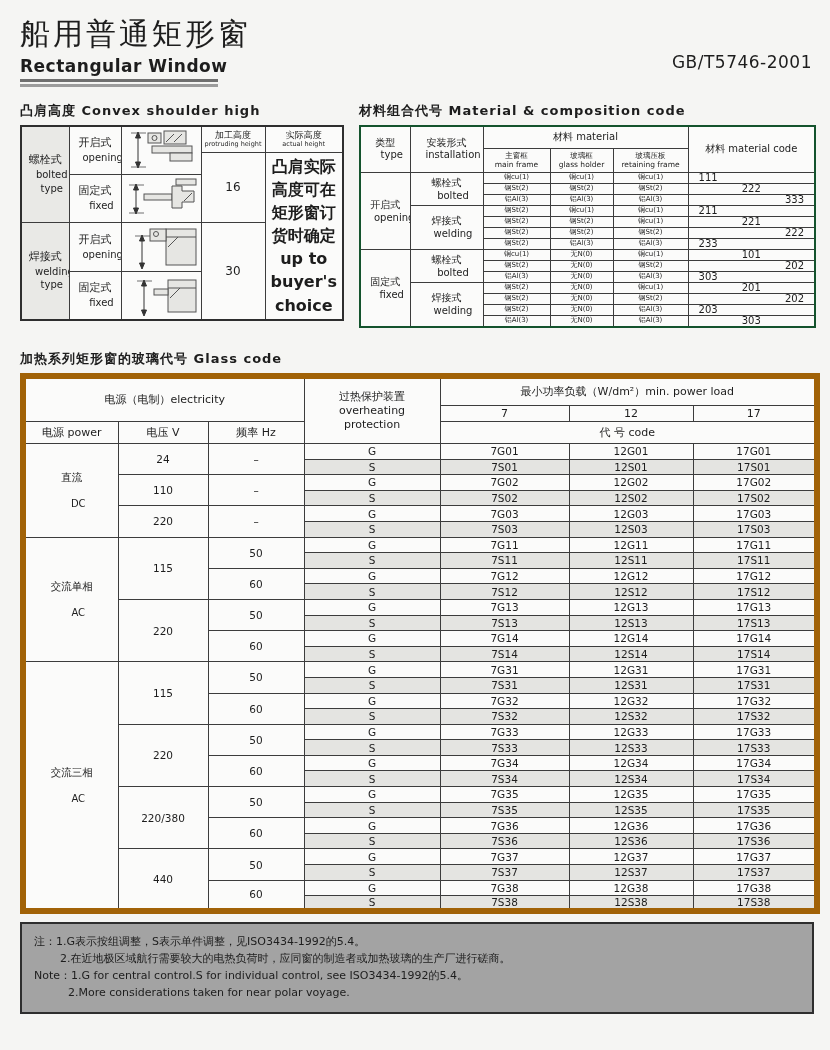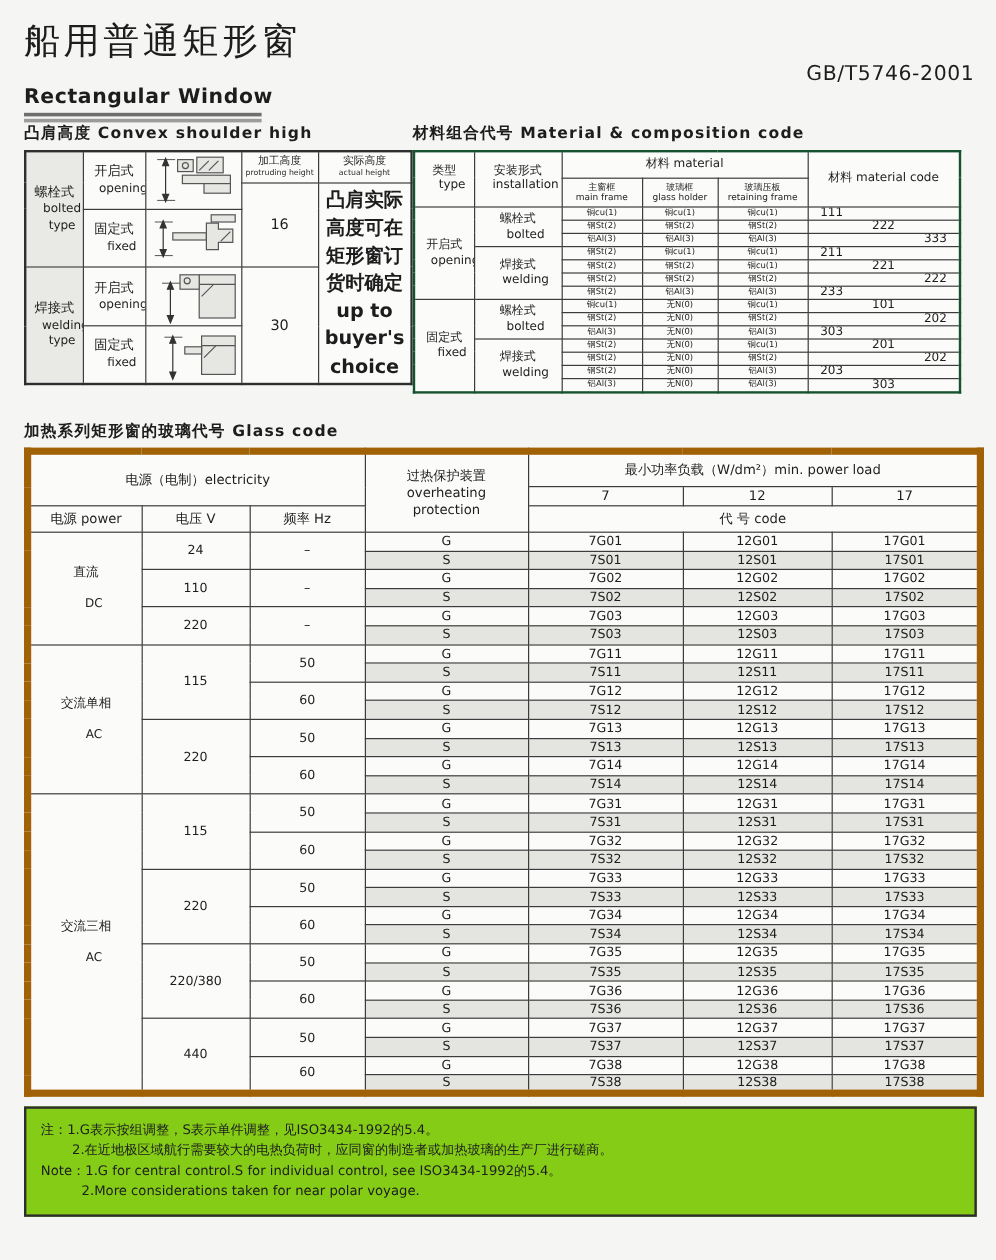--- a/index.html
+++ b/index.html
@@ -4,33 +4,33 @@
 <style>
   * { margin:0; padding:0; box-sizing:border-box; }
   html,body { background:#d9d9d7; }
   body { font-family:"DejaVu Sans","Liberation Sans",sans-serif; color:#1d1d1d; }
   .page { width:830px; height:1050px; background:#f5f5f3; margin:0 auto; position:relative;
           padding:14px 18px 0 20px; overflow:hidden; }
 
   
   .hdr { position:relative; height:64px; margin-bottom:24px; }
   .hdr .t-zh { font-size:30px; font-weight:normal; letter-spacing:3px; }
-  .hdr .t-en { font-size:17px; font-weight:bold; letter-spacing:.5px; margin-top:16px; }
+  .hdr .t-en { font-size:17px; font-weight:bold; letter-spacing:.5px; margin-top:1px; }
   .title-rule { width:198px; height:8px; margin-top:3px;
                 border-top:3px solid #6f6f6f; border-bottom:3px solid #9c9c9c; }
   .std-code { position:absolute; right:0; bottom:6px; font-size:17px; letter-spacing:.5px; }
 
   .sec-title { font-size:13px; font-weight:bold; letter-spacing:1px; margin-bottom:5px; white-space:nowrap; }
 
   table { border-collapse:collapse; table-layout:fixed; background:#fbfbfa; }
   td { border:1px solid #3c3c3c; text-align:center; vertical-align:middle; overflow:hidden; padding:0; }
   .pre { white-space:pre-line; }
   .en { font-size:10px;margin-left:13px; }
 
-  .two-col { display:flex; align-items:flex-start; }
+  .two-col { display:flex; gap:15px; align-items:flex-start; }
 
   
   .convex-table { width:322px; border:2px solid #2e2e2e; font-size:11px; }
   .convex-table .grp { background:#e9e9e6; }
   .convex-table .grp div, .convex-table .mode div { line-height:1.35; }
   .convex-table .subhdr div { line-height:1.1; font-size:9px; }
   .convex-table .subhdr .en2 { font-size:6.5px; color:#2a2a2a; }
   .convex-table .hval { font-size:12px; }
   .convex-table .anote { font-size:16px; line-height:1.45; padding:2px 4px;font-weight:bold; }
   .convex-table svg { display:block; margin:0 auto; }
@@ -48,21 +48,21 @@
   
   .glass-block { margin-top:22px; }
   .glass-table { width:794px; border:6px solid #a16207; }
   .glass-table thead td { font-size:11px; line-height:1.25; }
   .glass-table tbody td { height:15.6px; font-size:10.5px; }
   .glass-table tbody tr.shaded td { background:#e4e4e1; }
   .glass-table td.blk div { line-height:1.2; }
   .glass-table td.blk .gap { height:14px; }
 
   
-  .notes { margin-top:8px; width:794px; border:2px solid #2e2e2e; background:#84cc16;
+  .notes { margin-top:8px; width:794px; border:2px solid #2e2e2e; background:#a3a3a3;
            padding:9px 12px 10px 12px; font-size:11px; line-height:1.55; }
   .notes .ind1 { padding-left:26px; }
   .notes .ind2 { padding-left:34px; }
 </style>
 </head>
 <body>
 
 <div class="page">
 
   <div class="hdr">

